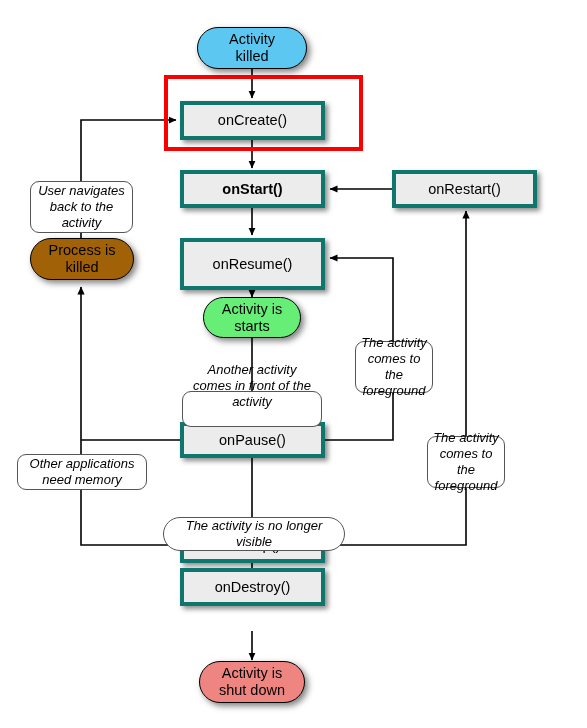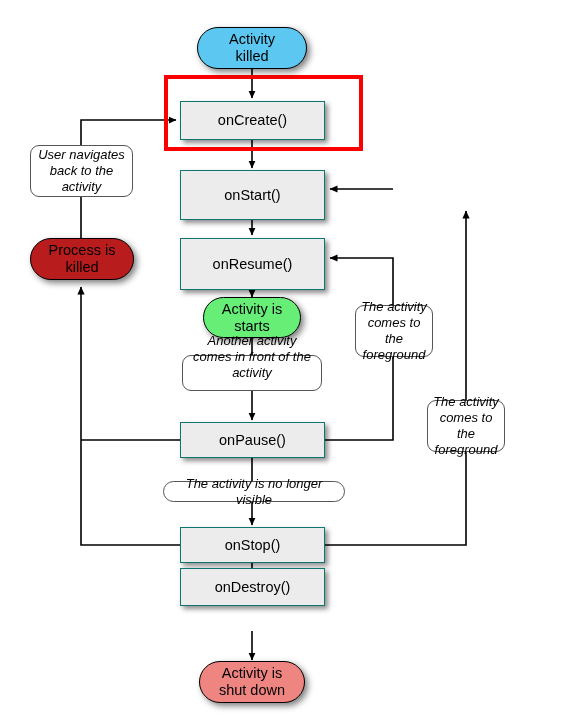--- a/index.html
+++ b/index.html
@@ -29,54 +29,55 @@
     box-sizing: border-box;
     display: flex;
     align-items: center;
     justify-content: center;
     text-align: center;
     color: #000000;
     z-index: 3;
   }
   .node-rect {
     background: #ececec;
-    border: 1px solid #0f766e;
+    border: 4px solid #0f766e;
     font-size: 14.5px;
     line-height: 17px;
     box-shadow: 3px 3px 5px rgba(0,0,0,0.45);
     text-align: right;
   }
   .node-term {
     border: 1px solid #000000;
     border-radius: 999px;
     font-size: 14.5px;
     line-height: 17px;
     box-shadow: 3px 3px 6px rgba(0,0,0,0.5);
   }
   .node-term.start { background: #5cc8f2; }
   .node-term.running { background: #66ee77; }
-  .node-term.killed { background: #b91c1c; }
+  .node-term.killed { background: #a16207; }
   .node-term.shutdown { background: #ef8581; }
 
   .label {
     position: absolute;
     box-sizing: border-box;
     display: flex;
     align-items: center;
     justify-content: center;
     text-align: center;
     background: #ffffff;
     border: 1px solid #555555;
     border-radius: 9px;
     font-style: italic;
     font-size: 13px;
     line-height: 16px;
     color: #000000;
     z-index: 4;
-    padding: 9px 4px;
+    padding: 16px 4px;
+    margin-top: 36px;
   }
   .label.pill {
     border-radius: 999px;
     justify-content: flex-end;
   }
 
   #highlight-box {
     position: absolute;
     box-sizing: border-box;
     border: 4px solid #fb0000;
@@ -137,24 +138,27 @@
     <div>
       <span>Activity</span>
       <span>killed</span>
     </div>
   </div>
 
   <div class="node node-rect" style="left:180px; top:101px; width:145px; height:39px;">
     <span>onCreate()</span>
   </div>
 
-  <div class="node node-rect" style="left:180px; top:170px; width:145px; height:50px;">
+  <div class="node node-rect" style="left:180px; top:170px; width:145px; height:38px;font-weight:bold;">
     <span>onStart()</span>
   </div>
 
+  <div class="node node-rect" style="left:392px; top:170px; width:145px; height:38px;">
+    <span>onRestart()</span>
+  </div>
 
   <div class="node node-rect" style="left:180px; top:238px; width:145px; height:52px;">
     <span>onResume()</span>
   </div>
 
   <div class="node node-term running" style="left:203px; top:297px; width:98px; height:41px;">
     <div>
       <span>Activity is</span>
       <span>starts</span>
     </div>
@@ -210,18 +214,24 @@
     </div>
   </div>
 
   <div class="label" style="left:182px; top:355px; width:140px; height:36px;align-items:flex-end;">
     <div>
       <span>Another activity comes</span>
       <span>in front of the activity</span>
     </div>
   </div>
 
+  <div class="label" style="left:17px; top:418px; width:130px; height:36px;">
+    <div>
+      <span>Other applications</span>
+      <span>need memory</span>
+    </div>
+  </div>
 
   <div class="label pill" style="left:163px; top:481px; width:182px; height:21px;">
     <span>The activity is no longer visible</span>
   </div>
 
 </div>
 
 </body></html>

